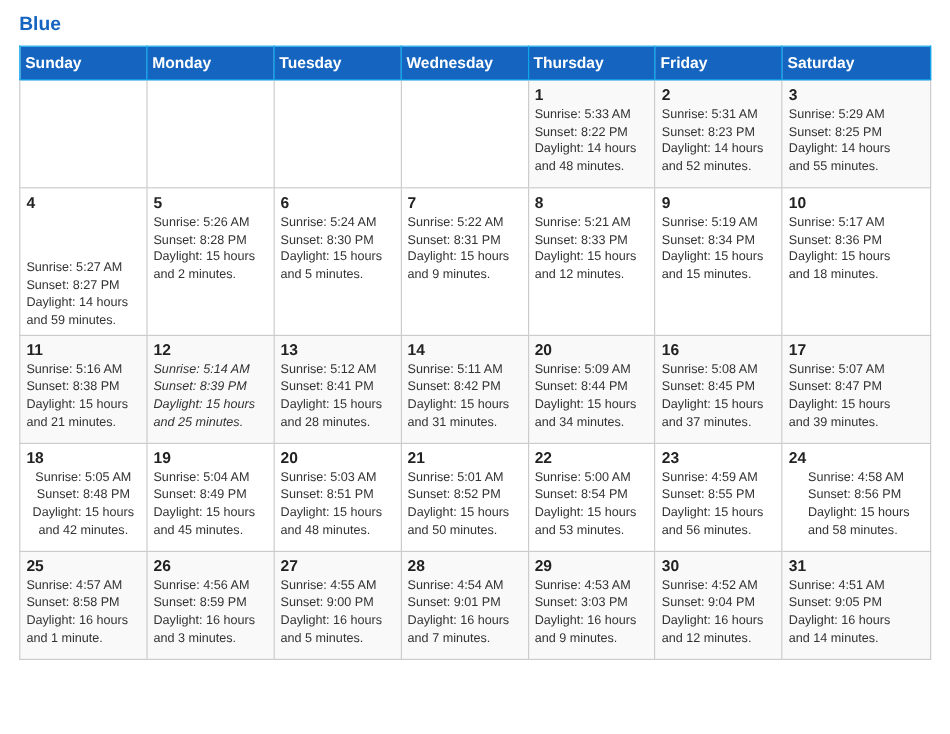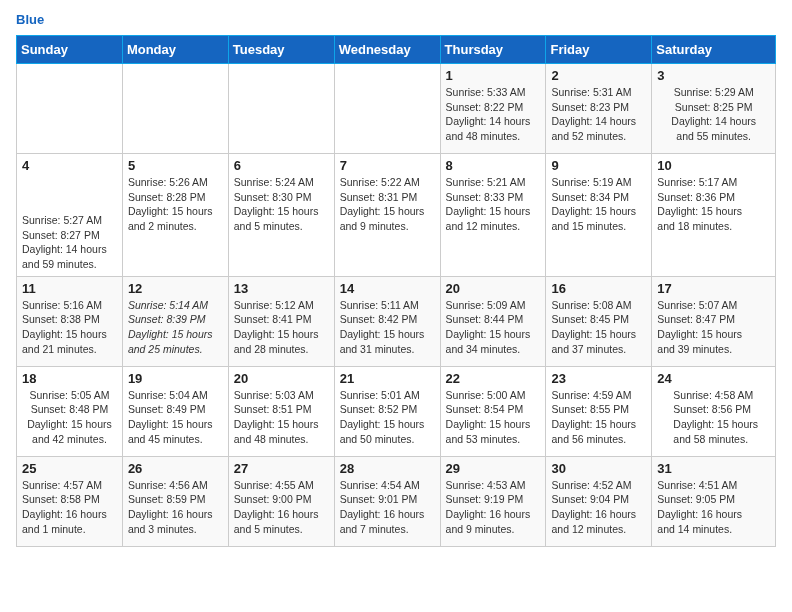--- a/index.html
+++ b/index.html
@@ -76,21 +76,21 @@
     }
     .empty-cell {
       background: #fff !important;
     }
   </style>
 </head>
 <body>
 
 <div class="header">
   <div class="logo">
-    <span style="font-size:13px;font-weight:bold;color:#1565c0;margin-top:-4px;">Blue</span>
+    <span style="font-size:16px;font-weight:bold;color:#1565c0;margin-top:-4px;">Blue</span>
   </div>
 </div>
 
 <table>
   <thead>
     <tr>
     <th>Sunday</th>
         <th>Monday</th>
         <th>Tuesday</th>
         <th>Wednesday</th>
@@ -114,21 +114,21 @@
         </td>
         <td>
           <div class="day-num">2</div>
           <div class="day-info" style="white-space: pre-line;">Sunrise: 5:31 AM
 Sunset: 8:23 PM
 Daylight: 14 hours
 and 52 minutes.</div>
         </td>
         <td>
           <div class="day-num">3</div>
-          <div class="day-info" style="white-space: pre-line; text-align: center;">Sunrise: 5:29 AM
+          <div class="day-info" style="white-space: pre-line;">Sunrise: 5:29 AM
 Sunset: 8:25 PM
 Daylight: 14 hours
 and 55 minutes.</div>
         </td>
       </tr>
       <tr>
         <td>
           <div class="day-num">4</div>
           <div class="day-info" style="white-space: pre-line; margin-top: 40px;">Sunrise: 5:27 AM
 Sunset: 8:27 PM
@@ -305,21 +305,21 @@
         <td>
           <div class="day-num">28</div>
           <div class="day-info" style="white-space: pre-line;">Sunrise: 4:54 AM
 Sunset: 9:01 PM
 Daylight: 16 hours
 and 7 minutes.</div>
         </td>
         <td>
           <div class="day-num">29</div>
           <div class="day-info" style="white-space: pre-line;">Sunrise: 4:53 AM
-Sunset: 9:19 PM
+Sunset: 3:03 PM
 Daylight: 16 hours
 and 9 minutes.</div>
         </td>
         <td>
           <div class="day-num">30</div>
           <div class="day-info" style="white-space: pre-line;">Sunrise: 4:52 AM
 Sunset: 9:04 PM
 Daylight: 16 hours
 and 12 minutes.</div>
         </td>

